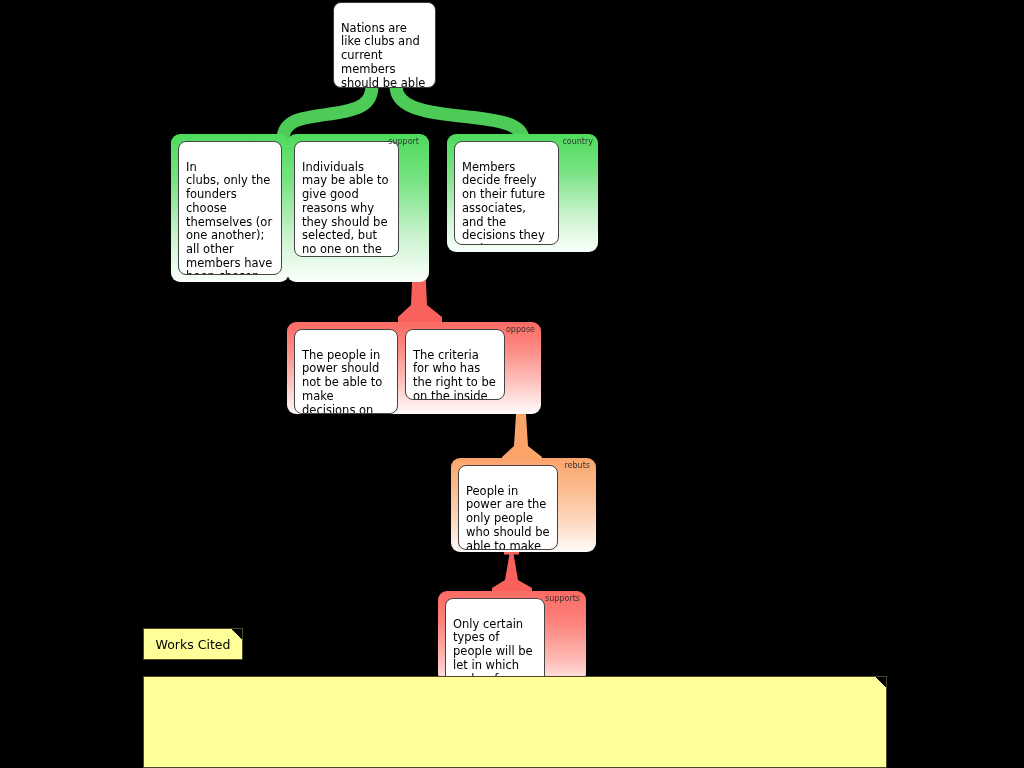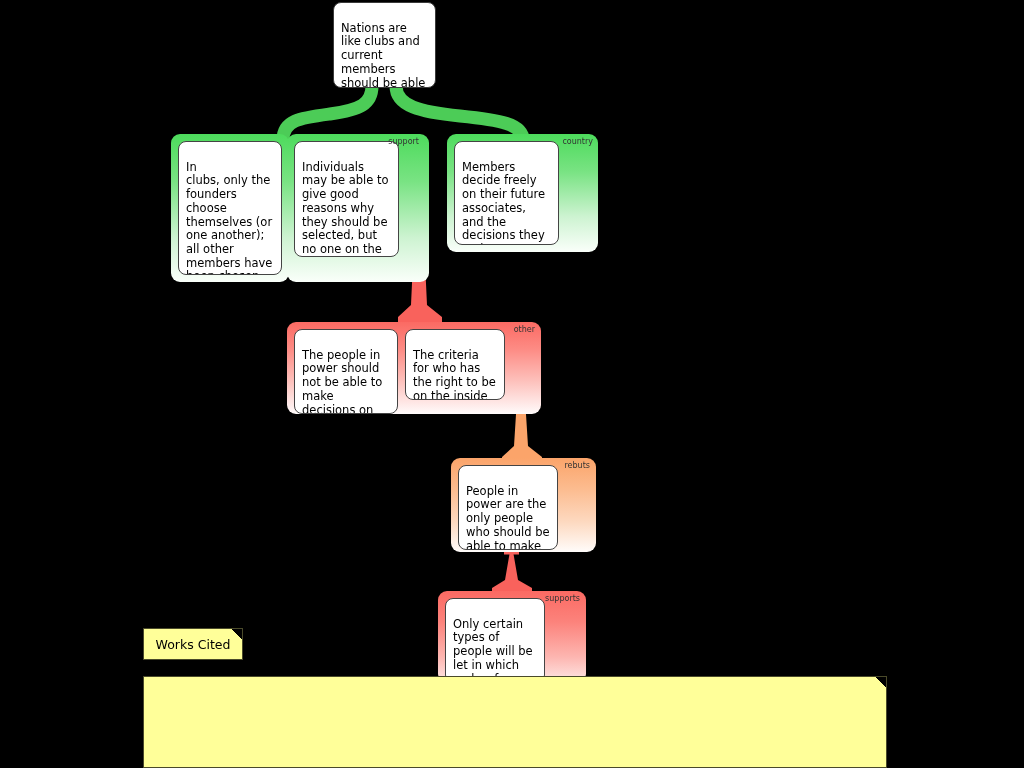--- a/index.html
+++ b/index.html
@@ -174,21 +174,21 @@
     <div class="reltag" style="right:5px;">country</div>
   </div>
 
   <div class="node panel-red" style="left:287px; top:322px; width:254px; height:92px;">
     <div class="card" style="left:7px; top:7px; width:104px; height:85px;">
       <span>The people in power should not be able to make decisions on who is allowed in this country.</span>
     </div>
     <div class="card" style="left:118px; top:7px; width:100px; height:71px;">
       <span>The criteria for who has the right to be on the inside is dated and exclusionist.</span>
     </div>
-    <div class="reltag" style="right:6px;">other</div>
+    <div class="reltag" style="right:6px;">oppose</div>
   </div>
 
   <div class="node panel-orange" style="left:451px; top:458px; width:145px; height:94px;">
     <div class="card" style="left:7px; top:7px; width:100px; height:85px;">
       <span>People in power are the only people who should be able to make immigration decisions.</span>
     </div>
     <div class="reltag" style="right:6px;">rebuts</div>
   </div>
 
   <div class="node panel-pink" style="left:438px; top:591px; width:148px; height:92px;">

